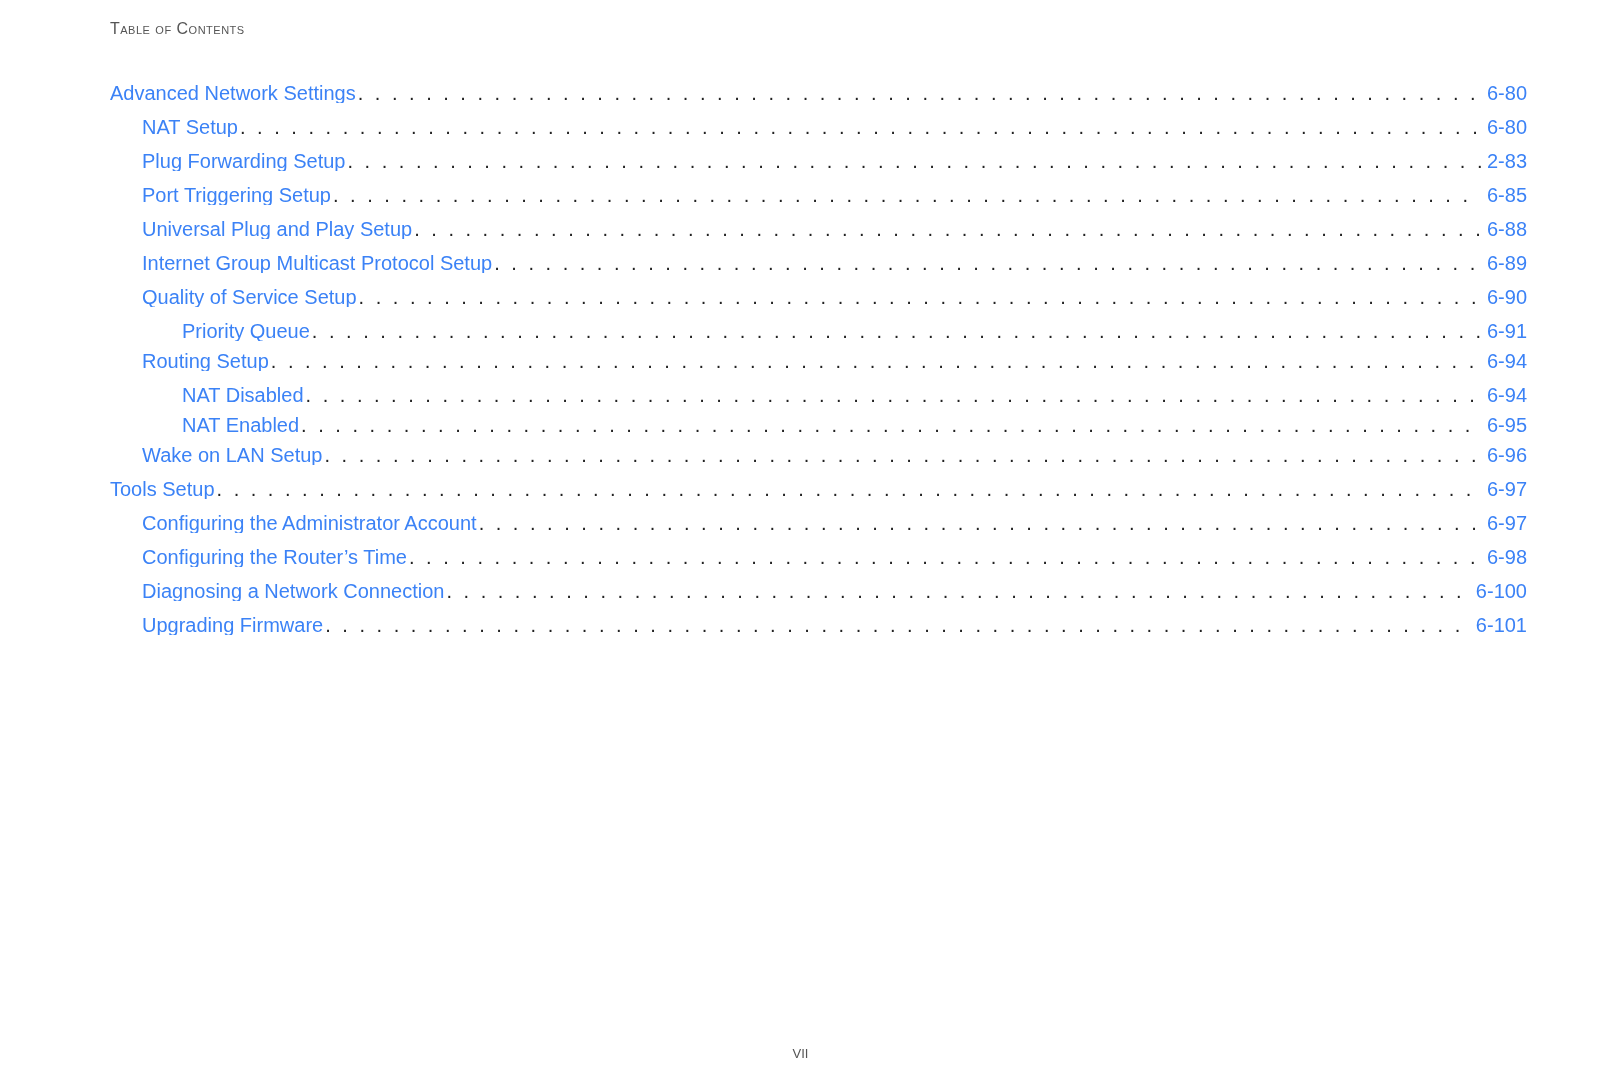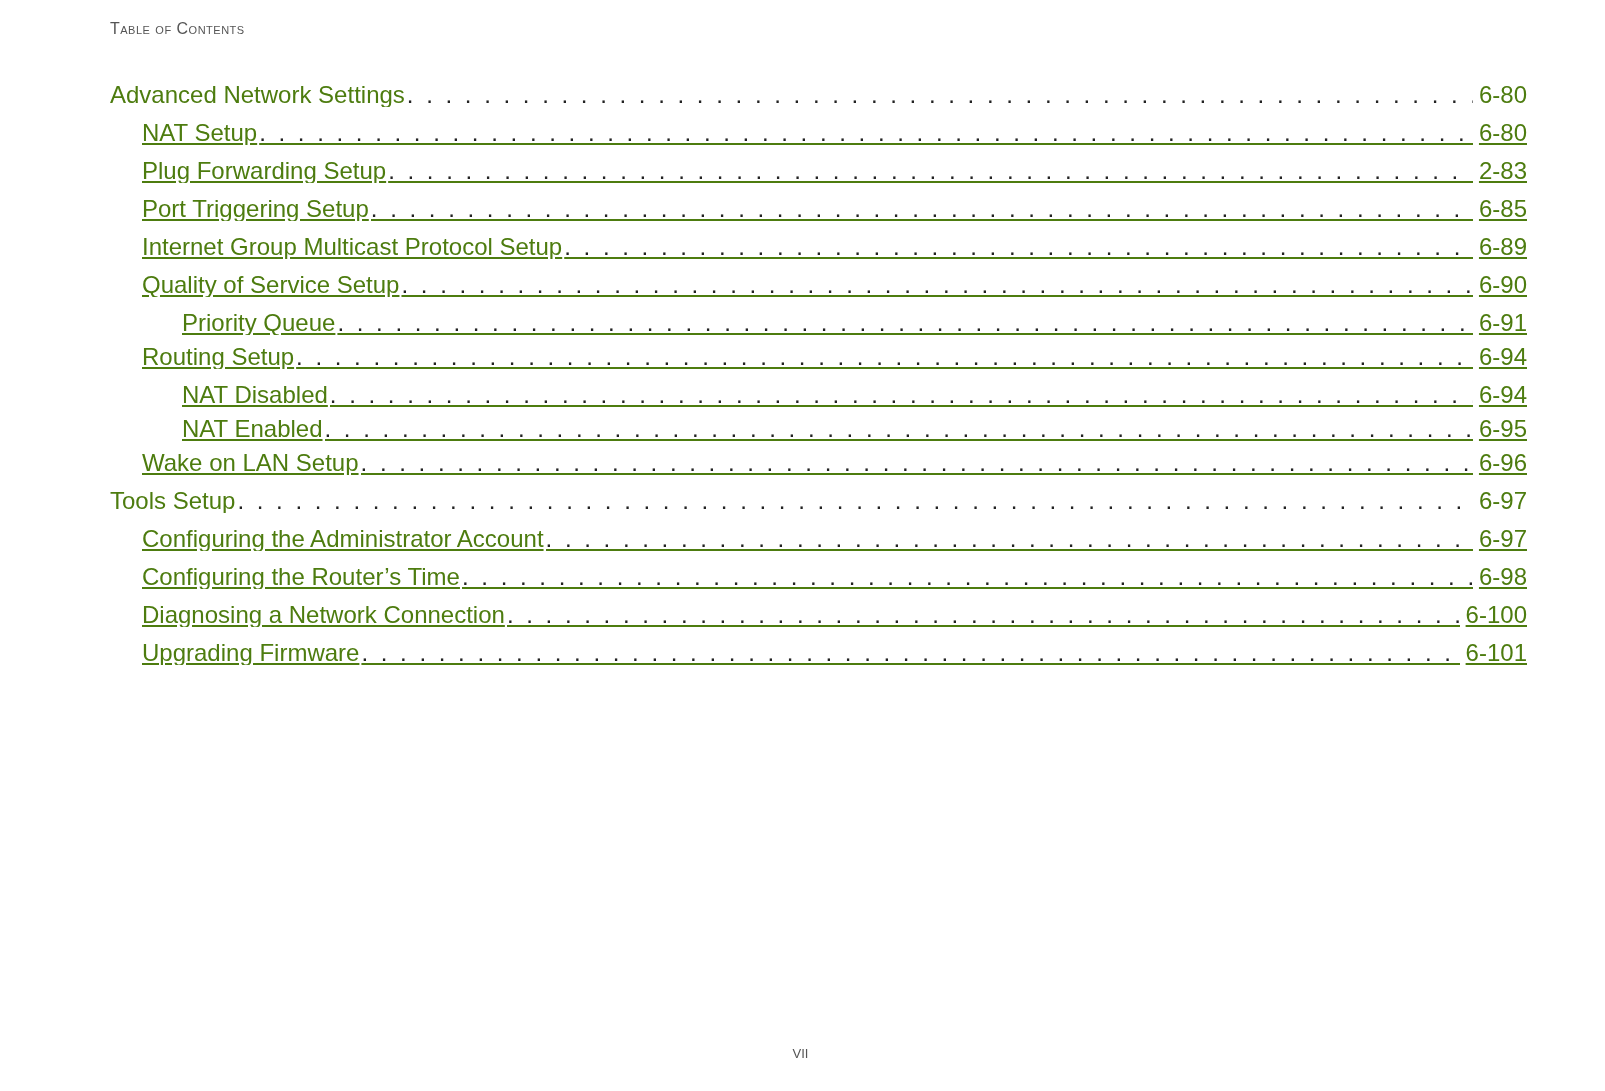--- a/index.html
+++ b/index.html
@@ -18,35 +18,35 @@
     box-sizing: border-box;
   }
   .header {
     font-variant: small-caps;
     font-size: 16px;
     color: #555;
     letter-spacing: 0.5px;
     margin-bottom: 45px;
   }
   .toc {
-    font-size: 24px;
+    font-size: 20px;
     line-height: 1.0;
-    color: #4d7c0f;
+    color: #3b82f6;
   }
   .toc-row {
     display: flex;
     align-items: baseline;
     white-space: nowrap;
     overflow: hidden;
     margin-bottom: 14px;
   }
   .toc-row.sub2 { margin-bottom: 10px; }
   .indent-0 { padding-left: 0; }
-  .indent-1 { padding-left: 32px; text-decoration: underline; }
-  .indent-2 { padding-left: 72px; text-decoration: underline; }
+  .indent-1 { padding-left: 32px; }
+  .indent-2 { padding-left: 72px; }
   .toc-title {
     flex: 0 0 auto;
   }
   .dots {
     flex: 1 1 auto;
     overflow: hidden;
     letter-spacing: 3px;
     color: #222;
     margin: 0 2px;
   }
@@ -86,20 +86,25 @@
       </div>
       <div class="toc-row indent-1">
         <span class="toc-title">Plug Forwarding Setup</span>
         <span class="dots"></span>
         <span class="toc-page">2-83</span>
       </div>
       <div class="toc-row indent-1">
         <span class="toc-title">Port Triggering Setup</span>
         <span class="dots"></span>
         <span class="toc-page">6-85</span>
+      </div>
+      <div class="toc-row indent-1">
+        <span class="toc-title">Universal Plug and Play Setup</span>
+        <span class="dots"></span>
+        <span class="toc-page">6-88</span>
       </div>
       <div class="toc-row indent-1">
         <span class="toc-title">Internet Group Multicast Protocol Setup</span>
         <span class="dots"></span>
         <span class="toc-page">6-89</span>
       </div>
       <div class="toc-row indent-1">
         <span class="toc-title">Quality of Service Setup</span>
         <span class="dots"></span>
         <span class="toc-page">6-90</span>

